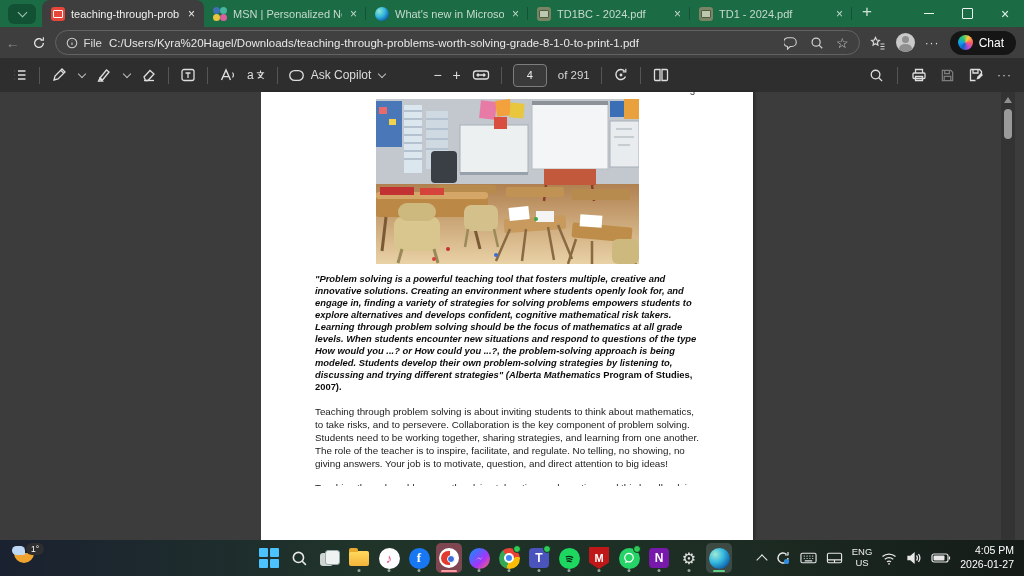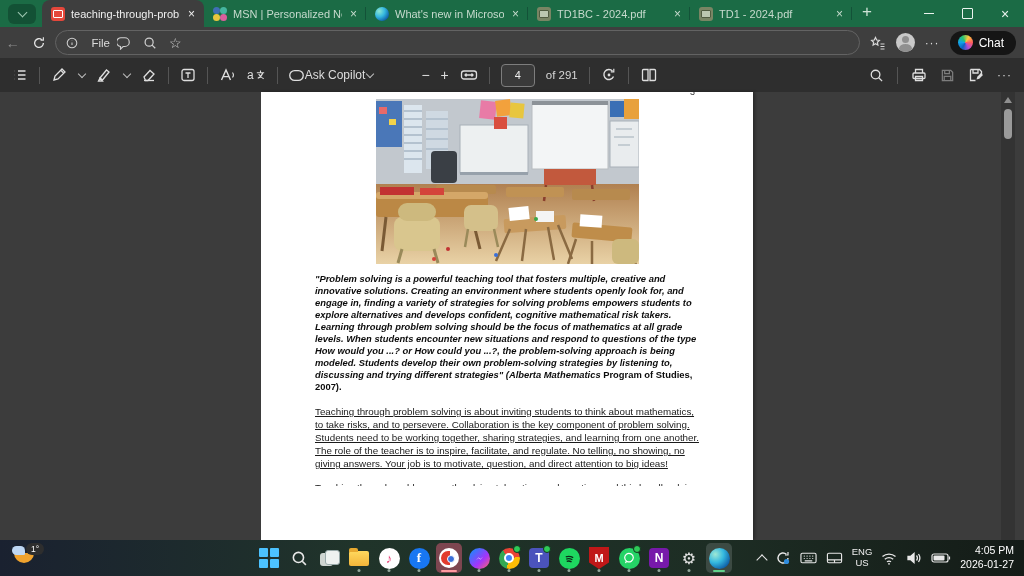--- a/index.html
+++ b/index.html
@@ -32,58 +32,58 @@
   .minline{width:10px;height:1.4px;background:#eaf3ee;}
   .restorebox{width:9px;height:9px;border:1.3px solid #eaf3ee;border-radius:1px;}
   .capx{font-size:14px;}
   
   .addrbar{position:absolute;top:27px;left:0;width:1024px;height:31px;background:#3e3e3e;
     display:flex;align-items:center;color:#e4e4e4;}
   .navbtn{width:26px;display:flex;align-items:center;justify-content:center;font-size:14px;}
   .navbtn.dim{color:#8c8c8c;}
   .urlpill{margin-left:4px;height:23px;width:790px;border:1px solid #636363;border-radius:13px;
     background:#404040;display:flex;align-items:center;padding:0 10px;gap:7px;font-size:11.5px;}
-  .filelab{color:#dcdcdc;display:flex;align-items:center;gap:13px;flex:0 0 auto;}
+  .filelab{color:#dcdcdc;display:flex;align-items:center;gap:5px;flex:0 0 auto;}
   .urltext{color:#e8e8e8;white-space:nowrap;overflow:hidden;flex:1;}
   .pillicons{display:flex;align-items:center;gap:12px;flex:0 0 auto;color:#cfcfcf;}
   .addr-right{display:flex;align-items:center;gap:10px;margin-left:10px;}
   .avatar{width:19px;height:19px;border-radius:50%;background:#c9c9c9;position:relative;overflow:hidden;}
   .avatar:before{content:"";position:absolute;left:6px;top:3px;width:7px;height:7px;border-radius:50%;background:#8f8f8f;}
   .avatar:after{content:"";position:absolute;left:3px;top:11px;width:13px;height:9px;border-radius:50%;background:#8f8f8f;}
   .morebtn{color:#dcdcdc;font-size:12px;letter-spacing:1px;}
   .chatbtn{height:24px;border-radius:12px;background:#151515;display:flex;align-items:center;
     gap:6px;padding:0 12px 0 8px;color:#fff;font-size:12px;margin-right:8px;}
   .cplogo{width:15px;height:15px;border-radius:50%;
     background:conic-gradient(from 210deg,#0b63c4,#12a3e8,#25c472,#ffc83d,#ff5f5f,#b44bd9,#0b63c4);}
   .star{font-size:14px;color:#d0d0d0;}
   
   .pdfbar{position:absolute;top:58px;left:0;width:1024px;height:34px;background:#2e2e2e;
     display:flex;align-items:center;color:#dedede;padding:0 12px;box-sizing:border-box;gap:11px;font-size:12px;}
   .sep{width:1px;height:17px;background:#555;flex:0 0 auto;}
   .ico{flex:0 0 auto;display:flex;align-items:center;justify-content:center;color:#dedede;}
   .dchev{width:5px;height:5px;border-right:1.3px solid #bdbdbd;border-bottom:1.3px solid #bdbdbd;
     transform:rotate(45deg);margin:-2px 0 0 1px;}
-  .askcopilot{display:flex;align-items:center;gap:1px;}
+  .askcopilot{display:flex;align-items:center;gap:7px;}
   .pagebox{width:32px;height:21px;border:1px solid #7d7d7d;border-radius:4px;background:#3a3a3a;
     color:#eee;font-size:11px;display:flex;align-items:center;justify-content:center;}
   .oflabel{font-size:11.5px;color:#d7d7d7;}
   .rightgrp{margin-left:auto;display:flex;align-items:center;gap:13px;}
   .glyphbtn{font-size:14px;color:#dedede;}
   
   .content{position:absolute;top:92px;left:0;width:1024px;height:448px;background:#3c3c3c;}
   .page{position:absolute;left:261px;top:0;width:492px;height:448px;background:#fff;overflow:hidden;
     color:#111;box-shadow:2px 0 3px rgba(0,0,0,.3);}
   .cornerpg{position:absolute;top:-5px;right:58px;font-size:9px;color:#333;}
   .doctitle{margin-top:30px;text-align:center;font-size:19px;font-weight:bold;
     text-decoration:underline;text-underline-offset:2px;}
   .photo{width:263px;height:165px;margin:7px auto 0;}
   .quote{margin:9px 53px 0 54px;font-size:9.4px;font-weight:bold;font-style:italic;
     line-height:1.275;color:#0c0c0c;}
   .quote .roman{font-style:normal;}
-  .bodypar{margin:12px 53px 0 54px;font-size:9.8px;line-height:1.33;color:#1a1a1a;text-decoration:underline;}
+  .bodypar{margin:12px 53px 0 54px;font-size:9.8px;line-height:1.33;color:#1a1a1a;}
   .clipline{margin:11px 53px 0 54px;font-size:9.8px;line-height:13px;height:5px;overflow:hidden;color:#1a1a1a;}
   .vscroll{position:absolute;right:9px;top:0;width:14px;height:448px;background:#333;}
   .vscroll .up{width:0;height:0;border-left:4px solid transparent;border-right:4px solid transparent;
     border-bottom:6px solid #8f8f8f;margin:5px auto 0;}
   .vscroll .thumb{width:8px;height:30px;border-radius:4px;background:#9a9a9a;margin:6px auto 0;}
   
   .taskbar{position:absolute;left:0;bottom:0;width:1024px;height:36px;
     background:linear-gradient(90deg,#1a2130 0%,#20342a 35%,#1d2d24 70%,#141b17 100%);
     display:flex;align-items:center;color:#e8e8e8;}
   .weather{margin-left:10px;position:relative;width:44px;height:30px;}
@@ -214,20 +214,21 @@
     </svg>
   </span>
   <div class="urlpill">
     <span class="filelab">
       <svg width="12" height="12" viewBox="0 0 16 16" fill="none" stroke="#cfcfcf" stroke-width="1.4">
         <circle cx="8" cy="8" r="6.4"></circle>
           <path d="M8 7.4v3.4M8 5.1v.2"></path>
       </svg>
       <span>File</span>
     </span>
+    <span class="urltext">C:/Users/Kyra%20Hagel/Downloads/teaching-through-problems-worth-solving-grade-8-1-0-to-print-1.pdf</span>
     <span class="pillicons">
       <svg width="14" height="14" viewBox="0 0 16 16" fill="none" stroke="#cfcfcf" stroke-width="1.3">
         <path d="M5 2h4a5 5 0 0 1 0 10H7l-3 3v-3a5 5 0 0 1 1-10z"></path>
       </svg>
       <svg width="14" height="14" viewBox="0 0 16 16" fill="none" stroke="#cfcfcf" stroke-width="1.4">
         <circle cx="7" cy="7" r="4.6"></circle>
           <path d="M10.4 10.4L14 14"></path>
       </svg>
       <span class="star">☆</span>
     </span>

